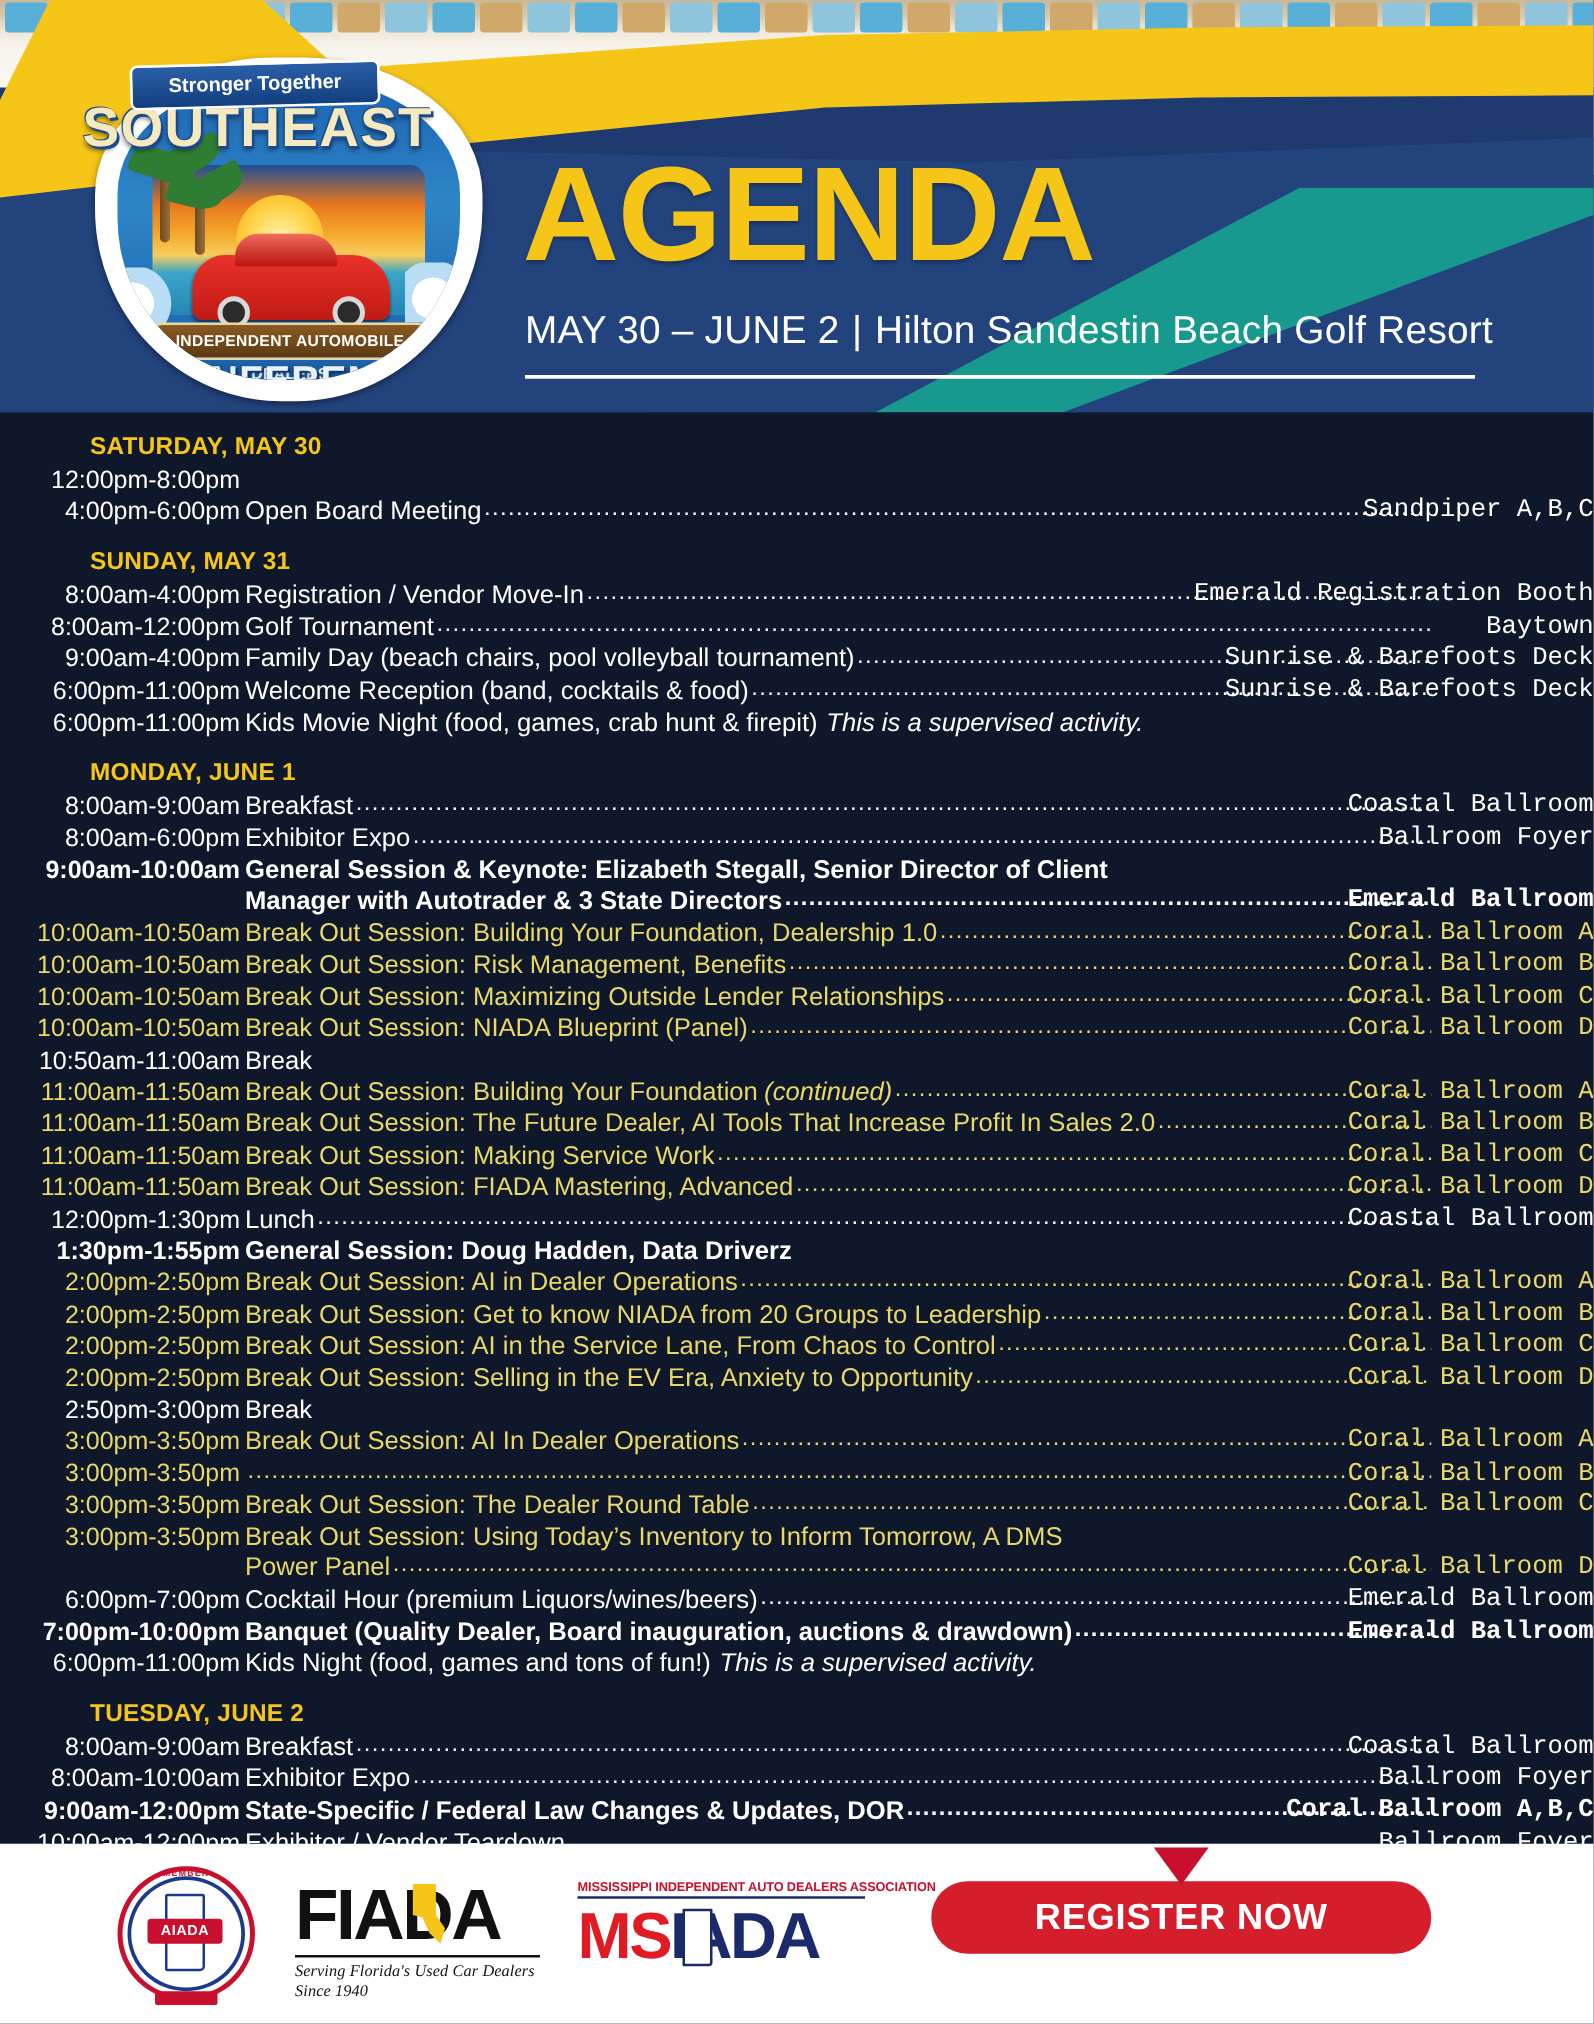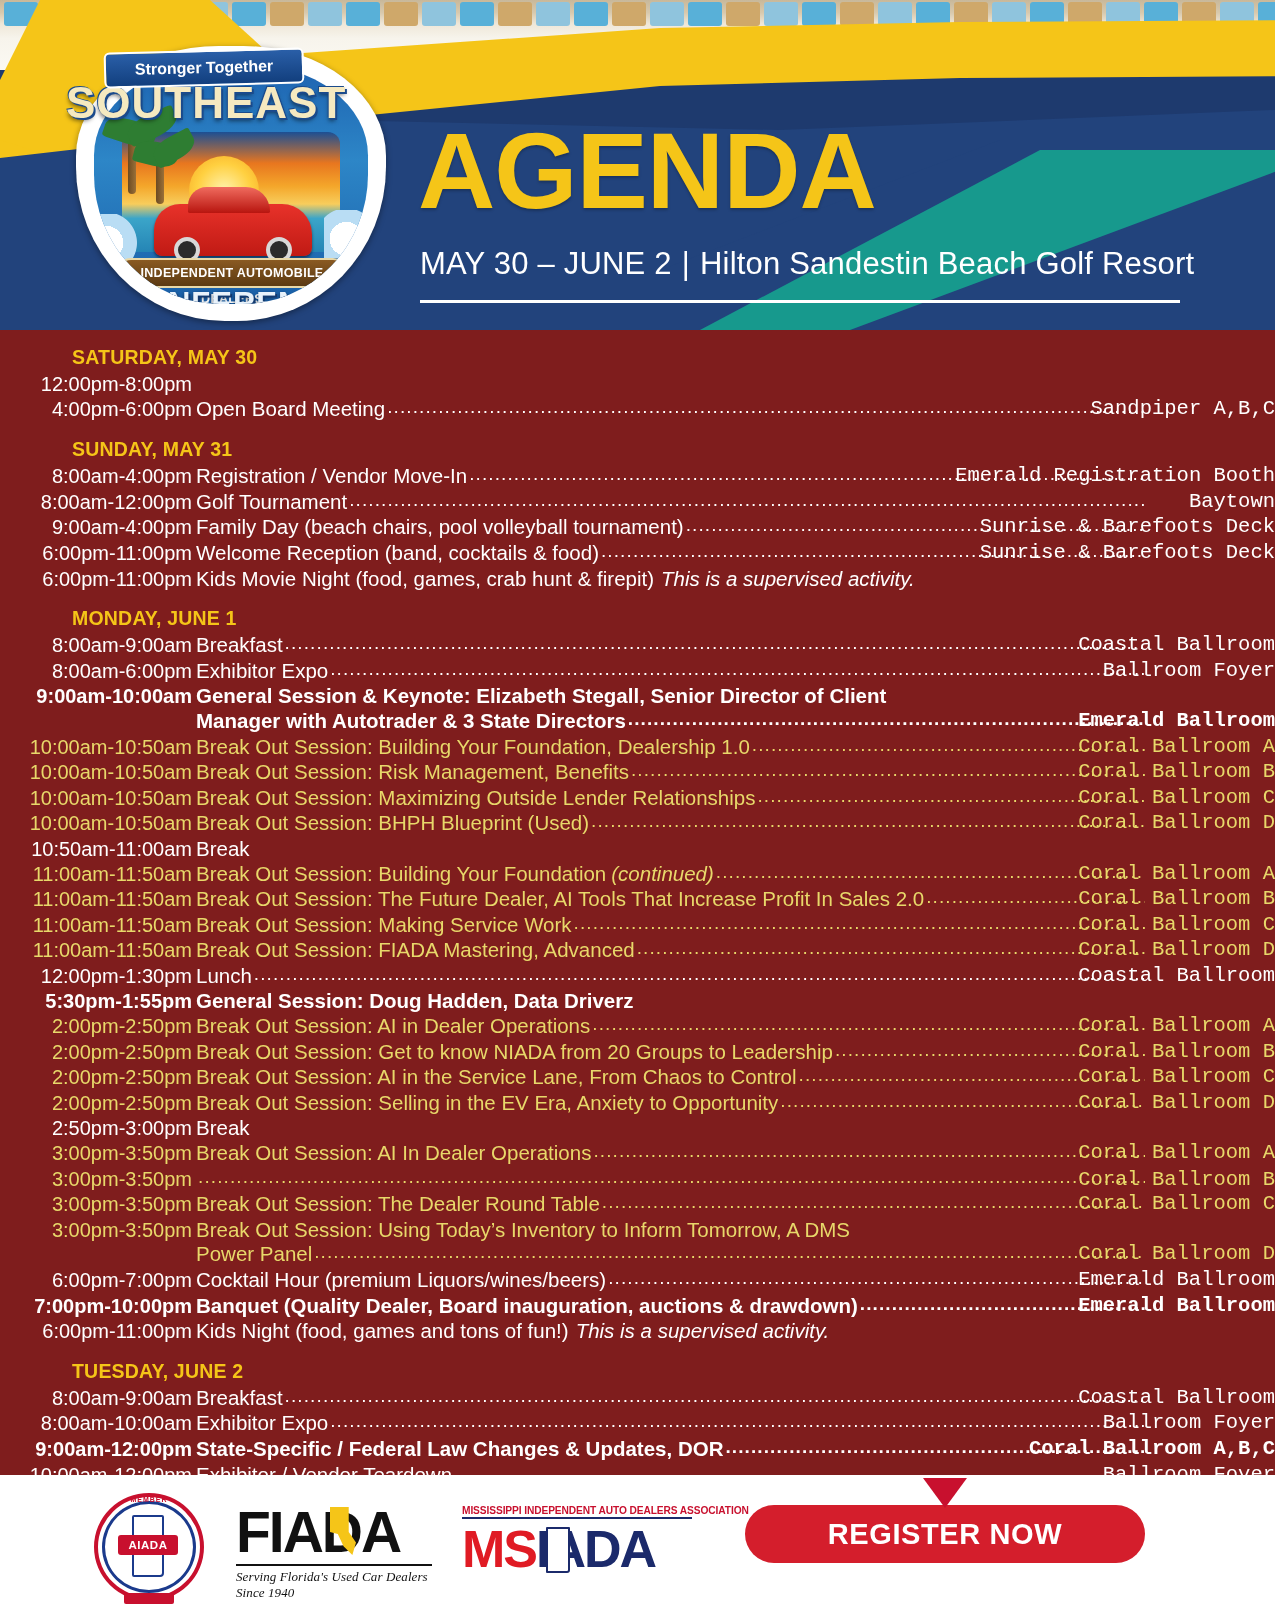--- a/index.html
+++ b/index.html
@@ -282,21 +282,21 @@
     width: 760px; height: 3px;
     background: #ffffff;
   }
 
   
   .agenda-body {
     position: absolute;
     left: 0; top: 330px;
     width: 1275px;
     height: 1145px;
-    background: #7f1d1d;
+    background: #0f172a;
     padding: 16px 0 0 0;
   }
 
   .day-block { margin-bottom: 0; }
 
   .day-head {
     color: #f5c518;
     font-size: 19.5px;
     font-weight: bold;
     letter-spacing: .2px;
@@ -758,21 +758,21 @@
           <div class="time">10:00am-10:50am</div>
           <div class="desc-wrap">
             <span class="desc">Break Out Session: Maximizing Outside Lender Relationships</span>
             <span class="leader"></span>
             <span class="room">Coral Ballroom C</span>
           </div>
         </div>
         <div class="row yellow">
           <div class="time">10:00am-10:50am</div>
           <div class="desc-wrap">
-            <span class="desc">Break Out Session: BHPH Blueprint (Used)</span>
+            <span class="desc">Break Out Session: NIADA Blueprint (Panel)</span>
             <span class="leader"></span>
             <span class="room">Coral Ballroom D</span>
           </div>
         </div>
         <div class="row no-room">
           <div class="time">10:50am-11:00am</div>
           <div class="desc-wrap">
             <span class="desc">Break</span>
           </div>
         </div>
@@ -811,21 +811,21 @@
         </div>
         <div class="row">
           <div class="time">12:00pm-1:30pm</div>
           <div class="desc-wrap">
             <span class="desc">Lunch</span>
             <span class="leader"></span>
             <span class="room">Coastal Ballroom</span>
           </div>
         </div>
         <div class="row bold no-room">
-          <div class="time">5:30pm-1:55pm</div>
+          <div class="time">1:30pm-1:55pm</div>
           <div class="desc-wrap">
             <span class="desc">General Session: Doug Hadden, Data Driverz</span>
           </div>
         </div>
         <div class="row yellow">
           <div class="time">2:00pm-2:50pm</div>
           <div class="desc-wrap">
             <span class="desc">Break Out Session: AI in Dealer Operations</span>
             <span class="leader"></span>
             <span class="room">Coral Ballroom A</span>

